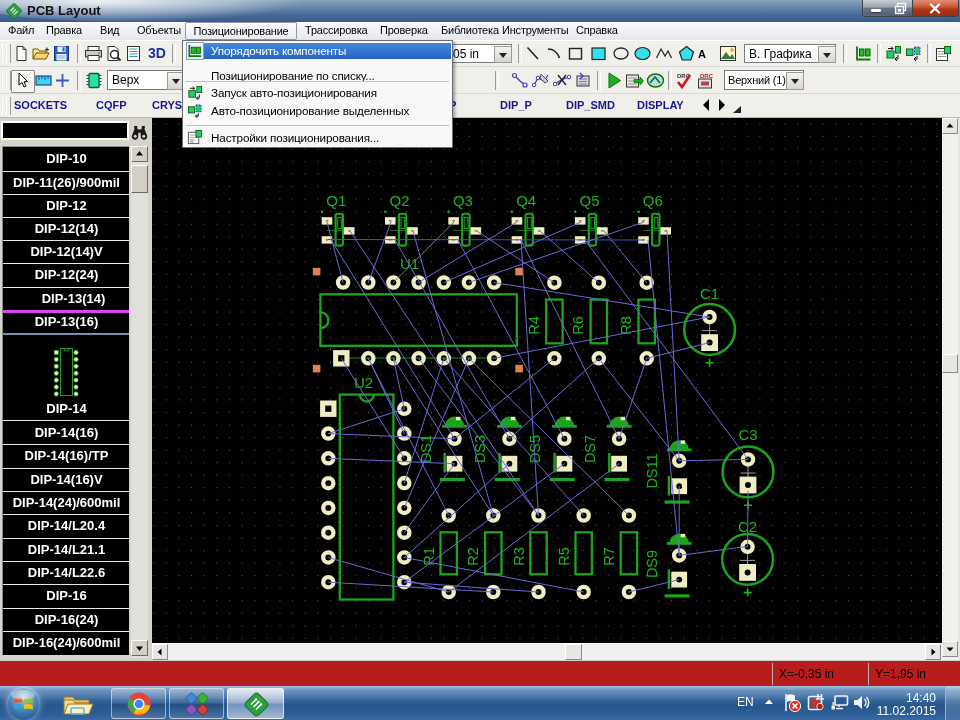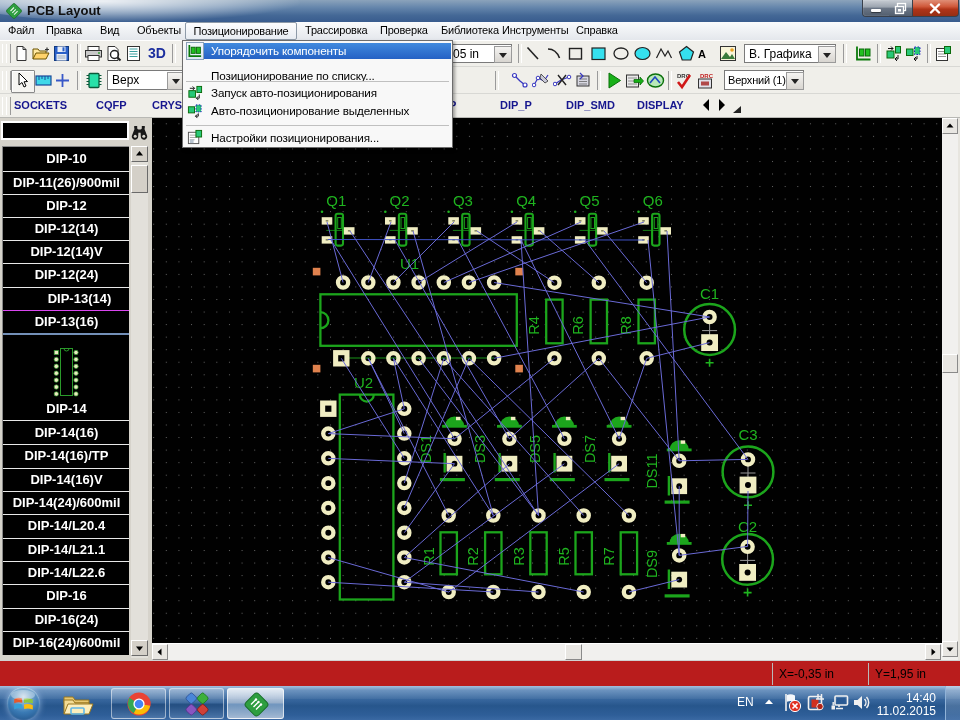--- a/index.html
+++ b/index.html
@@ -378,21 +378,21 @@
     <div class="abs" style="left:0;top:24px;width:127px;height:23px;line-height:23px;border-bottom:1px solid #e8e8e8;">DIP-11(26)/900mil</div>
 
     <div class="abs" style="left:0;top:47px;width:127px;height:23px;line-height:23px;border-bottom:1px solid #e8e8e8;">DIP-12</div>
 
     <div class="abs" style="left:0;top:70px;width:127px;height:23px;line-height:23px;border-bottom:1px solid #e8e8e8;">DIP-12(14)</div>
 
     <div class="abs" style="left:0;top:93px;width:127px;height:23px;line-height:23px;border-bottom:1px solid #e8e8e8;">DIP-12(14)V</div>
 
     <div class="abs" style="left:0;top:116px;width:127px;height:24px;line-height:24px;border-bottom:1px solid #e8e8e8;">DIP-12(24)</div>
 
-    <div class="abs" style="left:0;top:140px;width:141px;height:23px;line-height:23px;border-bottom:1px solid #d946ef;padding-left:6px;">DIP-13(14)</div>
+    <div class="abs" style="left:0;top:140px;width:141px;height:23px;line-height:23px;border-bottom:3px solid #d946ef;">DIP-13(14)</div>
 
     <div class="abs" style="left:0;top:163px;width:127px;height:23px;line-height:23px;border-bottom:1px solid #e8e8e8;">DIP-13(16)</div>
 
     <div class="abs" style="left:0;top:186px;width:127px;height:88px;border-top:2px solid #7390b8;border-bottom:1px solid #e8e8e8;box-sizing:border-box;">
       <svg class="abs" style="left:48px;top:11px" width="30" height="52" viewBox="0 0 30 52">
         <rect x="9.5" y="2.5" width="12" height="47" fill="none" stroke="#2a9a2a" stroke-width="1"></rect>
         <path d="M13 2.5 a2.5 2.5 0 0 0 5 0" fill="none" stroke="#2a9a2a" stroke-width="1"></path>
         <g fill="#ece9c0" stroke="#2a9a2a" stroke-width="0.7">
           <rect x="3.2" y="4.4" width="4.2" height="4.2"></rect>
           <circle cx="5.3" cy="13.4" r="2.2"></circle>

